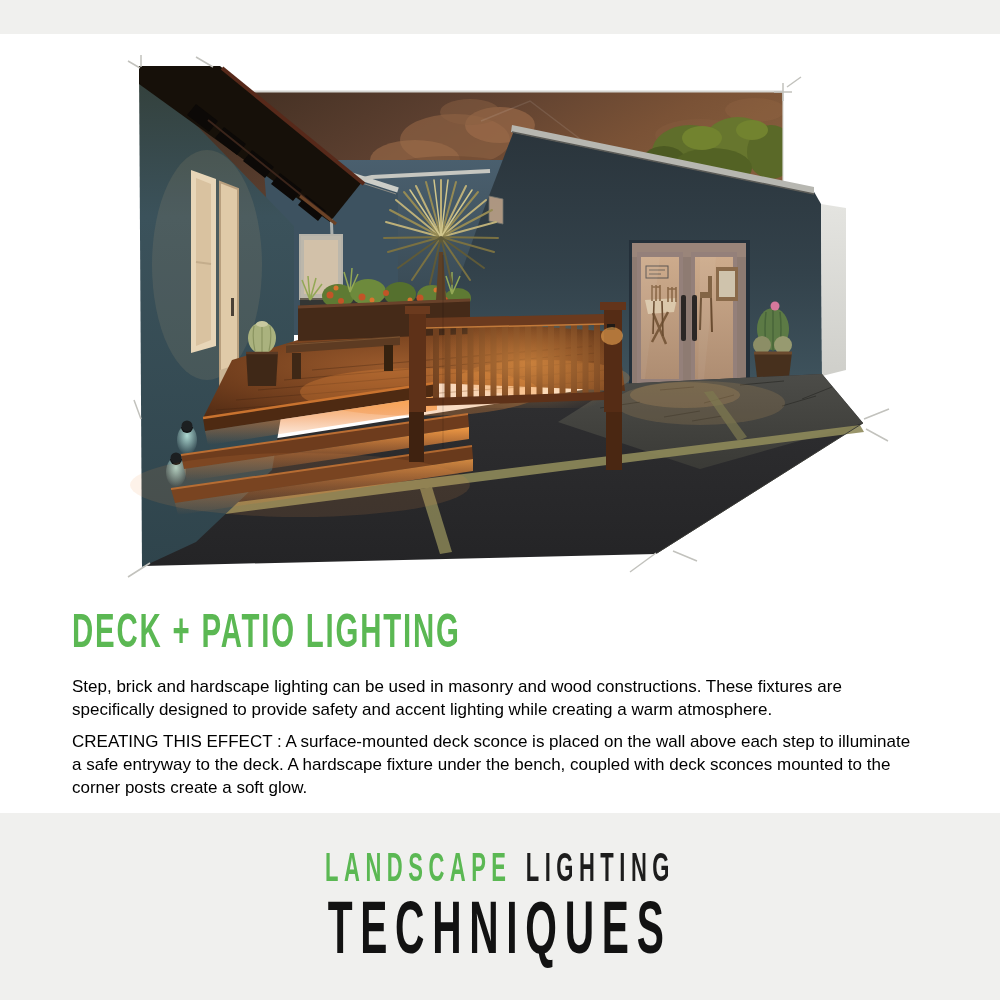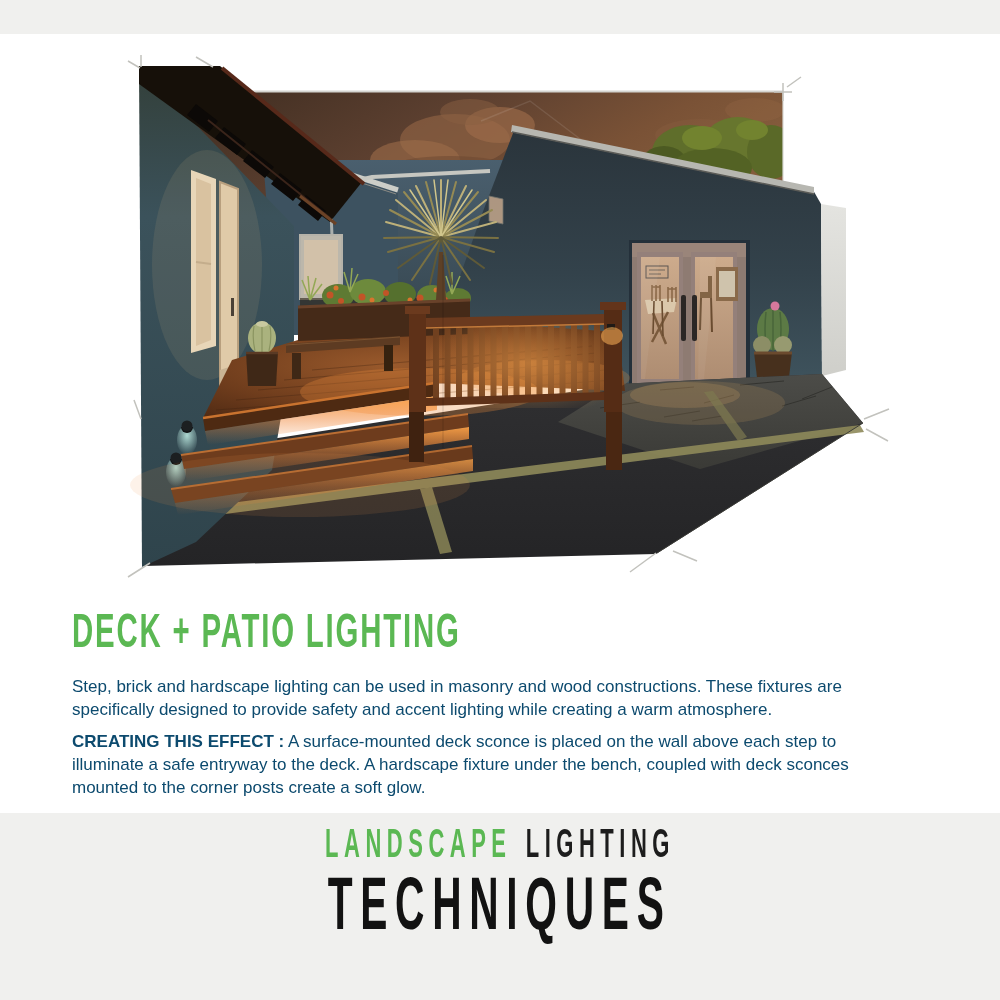--- a/index.html
+++ b/index.html
@@ -2,29 +2,29 @@
 <html><head>
 <meta charset="utf-8">
 <style>
   * { margin:0; padding:0; box-sizing:border-box; }
   html,body { width:1000px; height:1000px; }
   body { position:relative; width:1000px; height:1000px; background:#ffffff; overflow:hidden;
          font-family:"Liberation Sans", sans-serif; }
 
   .band { position:absolute; left:0; width:1000px; background:#f0f0ee; }
   #top-band { top:0; height:34px; }
-  #footer-band { top:813px; height:187px; display:flex; flex-direction:column; align-items:center; }
+  #footer-band { top:813px; height:187px; display:flex; flex-direction:column; align-items:center; padding-top:24px; }
 
   #scene { position:absolute; left:0; top:0; width:1000px; height:1000px; }
 
   #content { position:absolute; left:72px; top:606px; width:840px; color:#262626; }
   #headline { color:#5bb853; font-weight:700; font-size:49px; line-height:49px; letter-spacing:3px;
               display:inline-block; transform:scaleX(0.60); transform-origin:left center; white-space:nowrap; margin-bottom:12px; }
-  .body-par { font-size:17px; line-height:23px; margin-top:8px; margin-bottom:9px; color:#0c4a6e; }
-  .lead-bold { font-weight:700;margin-top:31px; }
+  .body-par { font-size:17px; line-height:23px; margin-top:8px; margin-bottom:9px; color:#000000; }
+  .lead-bold { font-weight:400;margin-top:31px; }
 
   .footer-line1 { font-weight:700; font-size:40px; line-height:44px; letter-spacing:10px; color:#1d1d1d;
                   display:inline-block; transform:scaleX(0.55); transform-origin:center; white-space:nowrap; margin-top:8px; }
   .footer-line1 .green { color:#5bb853; }
   .footer-line1 .word-gap { display:inline-block; width:26px; }
   .footer-line2 { font-weight:700; font-size:74px; line-height:74px; letter-spacing:14px; color:#121212;
                   display:inline-block; transform:scaleX(0.55); transform-origin:center; white-space:nowrap; margin-top:2px; }
 </style>
 </head>
 <body>

